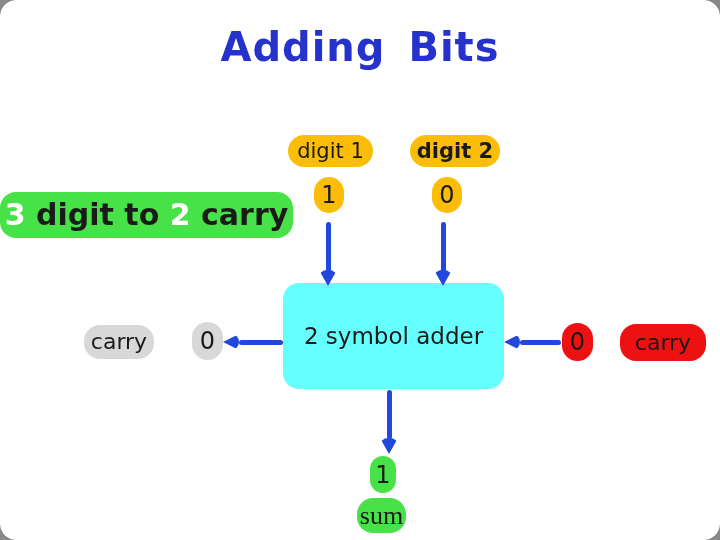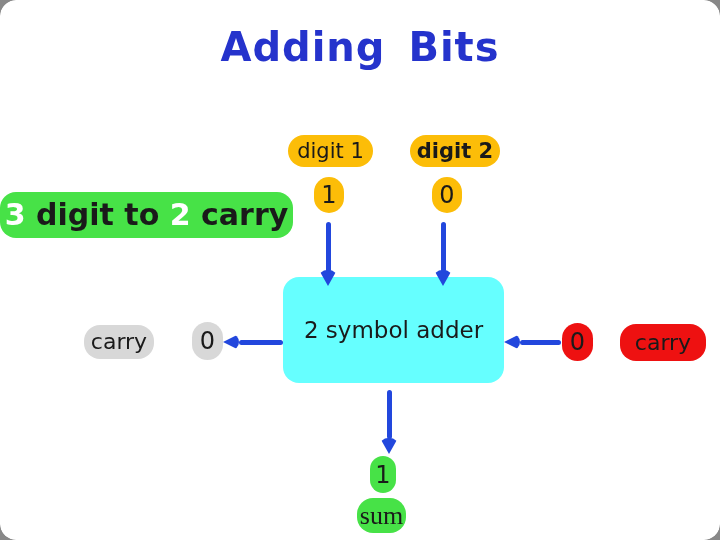--- a/index.html
+++ b/index.html
@@ -55,21 +55,21 @@
 
   .claim {
     left: 0; top: 192px; width: 293px; height: 46px;
     background: var(--green, #47e247);
     font-size: 30px;
     font-weight: 700;
   }
   .claim .seg-white { color: #ffffff; white-space: pre; }
   .claim .seg-black { color: var(--text, #1a1a1a); white-space: pre; }
 
-  .adder { left: 283px; top: 277px; width: 221px; height: 106px; font-size: 23px; }
+  .adder { left: 283px; top: 283px; width: 221px; height: 106px; font-size: 23px; }
 
   .carry-out-label { left: 84px;  top: 325px; width: 70px; height: 34px; font-size: 22px; }
   .carry-out-value { left: 192px; top: 322px; width: 31px; height: 38px; font-size: 24px; }
   .carry-in-value  { left: 562px; top: 323px; width: 31px; height: 38px; font-size: 24px; }
   .carry-in-label  { left: 620px; top: 324px; width: 86px; height: 37px; font-size: 22px; }
 
   .sum-value { left: 370px; top: 456px; width: 26px; height: 37px; font-size: 24px; }
   .sum-label { left: 357px; top: 498px; width: 49px; height: 35px; font-size: 26px; font-family: Liberation Serif, serif; }
 
   .line { position: absolute; background: var(--arrow-blue, #2247dd); }

